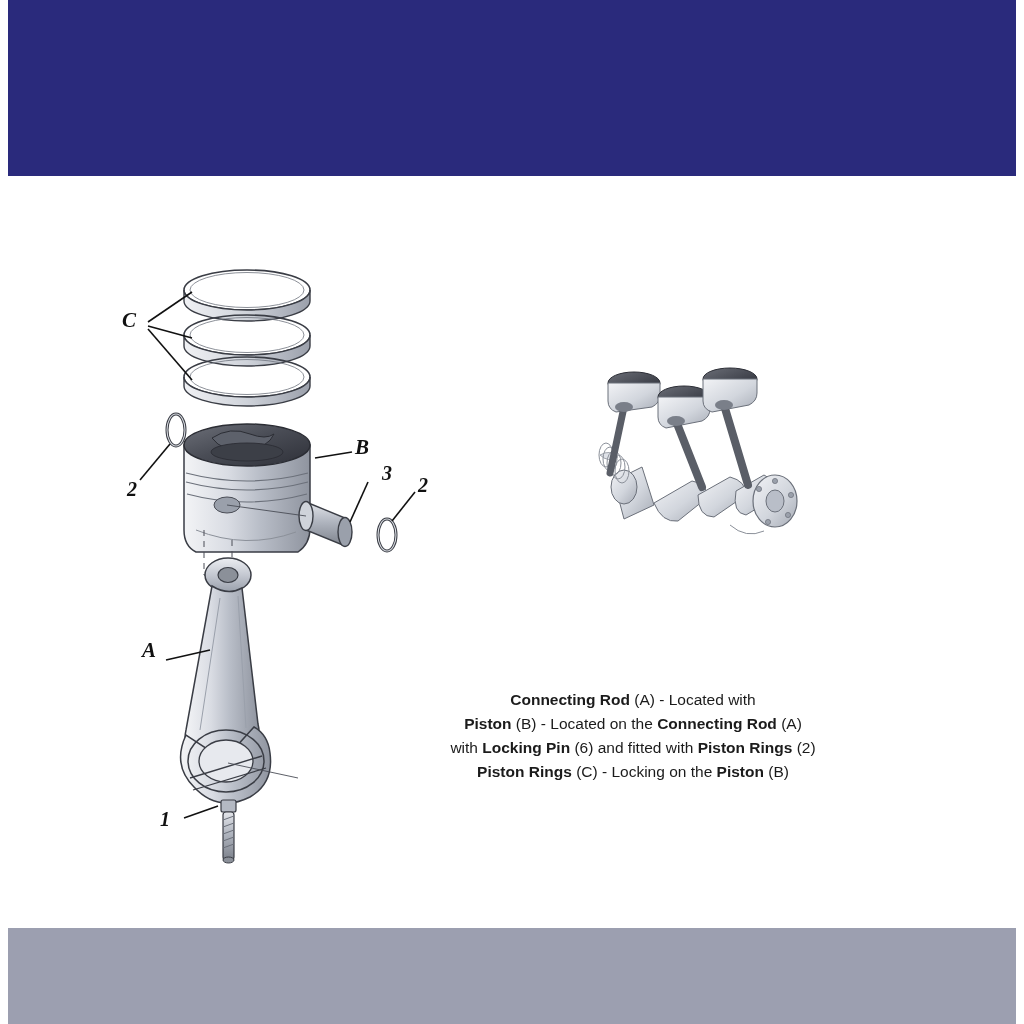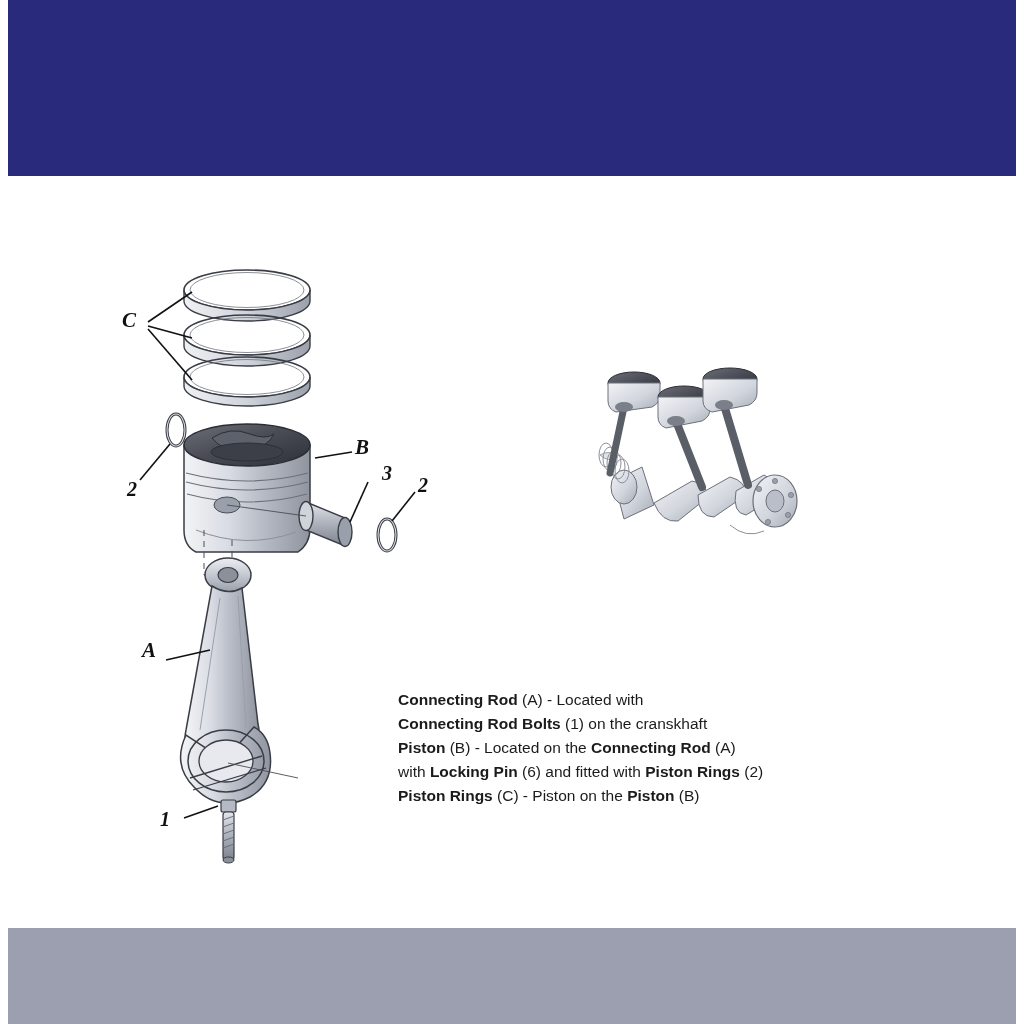--- a/index.html
+++ b/index.html
@@ -53,21 +53,21 @@
   
   .caption {
     position: absolute;
     left: 398px;
     top: 688px;
     width: 470px;
     font-size: 15.5px;
     line-height: 24px;
     color: #1b1b1b;
   }
-  .caption .line { white-space: nowrap; }
+  .caption .line { white-space: nowrap; text-align: center; }
   .caption b { font-weight: bold; }
 
   
   .diagram {
     position: absolute;
     left: 100px;
     top: 230px;
     width: 380px;
     height: 650px;
   }
@@ -308,26 +308,23 @@
         <ellipse cx="144" cy="50" rx="9" ry="5" fill="#7a7f89"></ellipse>
       </g>
     </svg>
   </div>
 
   <div class="caption">
     <div class="line">
       <b>Connecting Rod</b><span> (A) - Located with</span>
     </div>
     <div class="line">
-      <b>Connecting Rod Bolts</b><span> (1) on the cranskhaft</span>
-    </div>
-    <div class="line">
       <b>Piston</b><span> (B) - Located on the </span><b>Connecting Rod</b><span> (A)</span>
     </div>
     <div class="line">
       <span>with </span><b>Locking Pin</b><span> (6) and fitted with </span><b>Piston Rings</b><span> (2)</span>
     </div>
     <div class="line">
-      <b>Piston Rings</b><span> (C) - Piston on the </span><b>Piston</b><span> (B)</span>
+      <b>Piston Rings</b><span> (C) - Locking on the </span><b>Piston</b><span> (B)</span>
     </div>
   </div>
 
 </div>
 
 </body></html>

